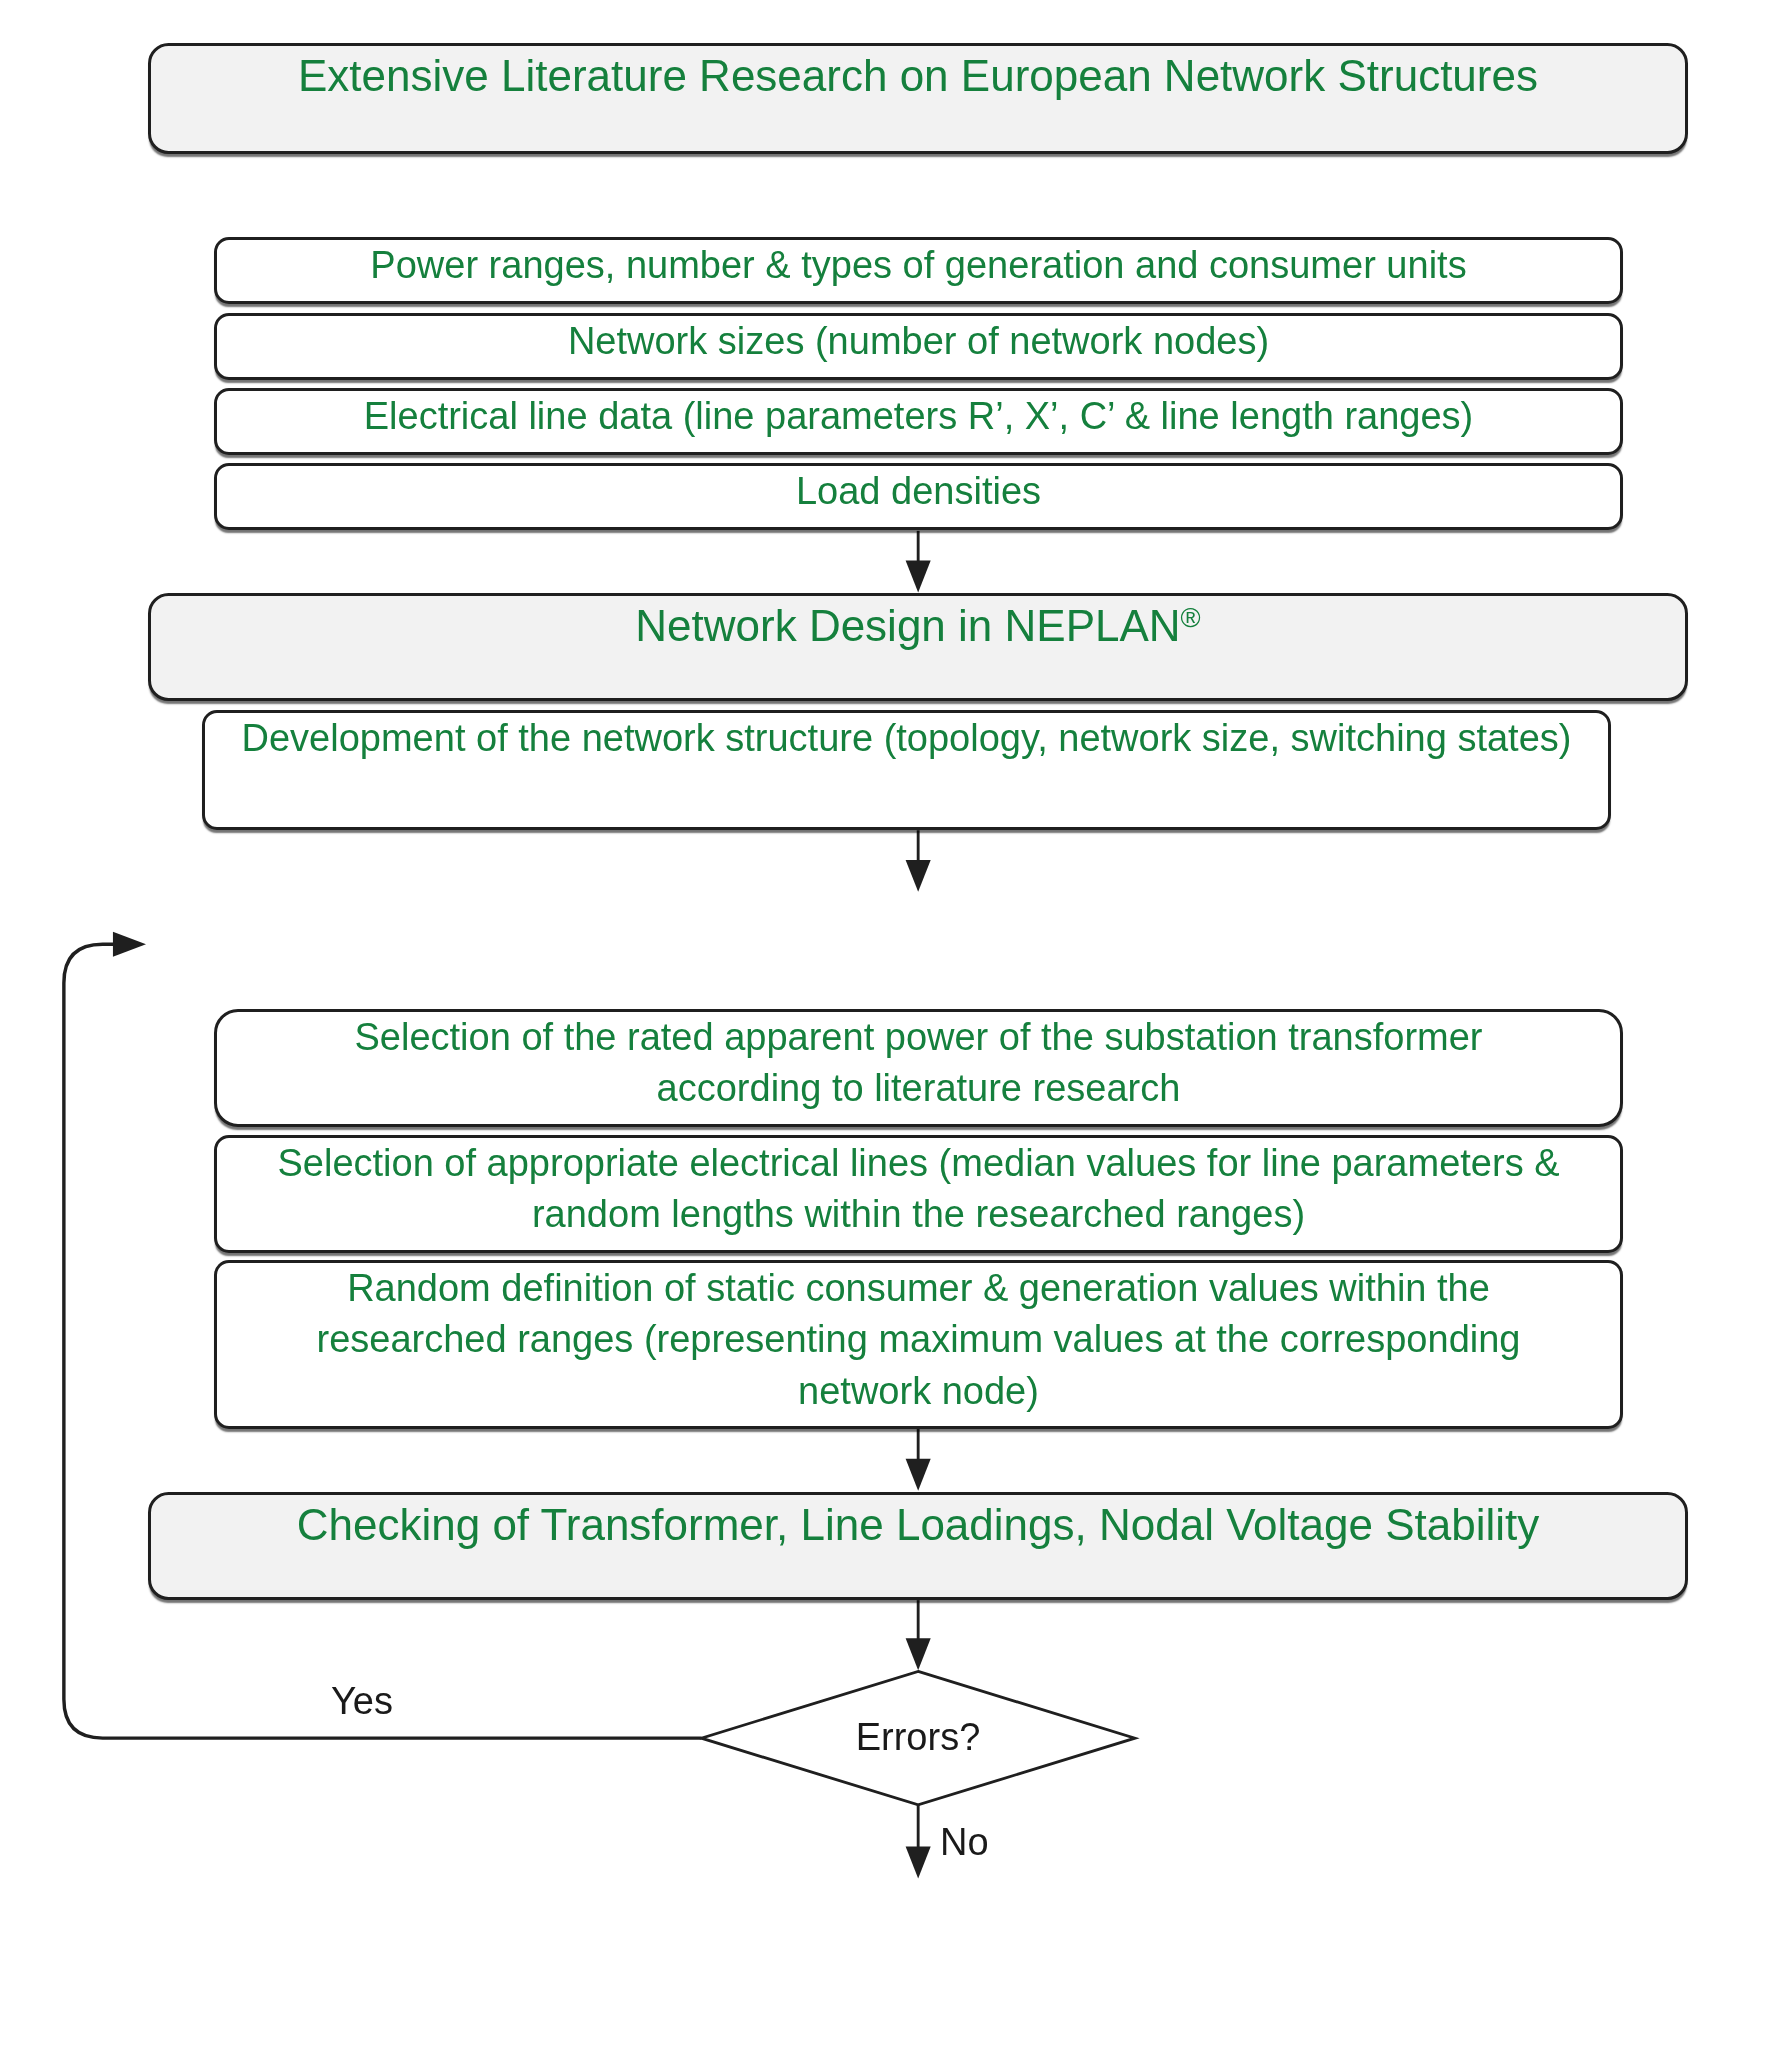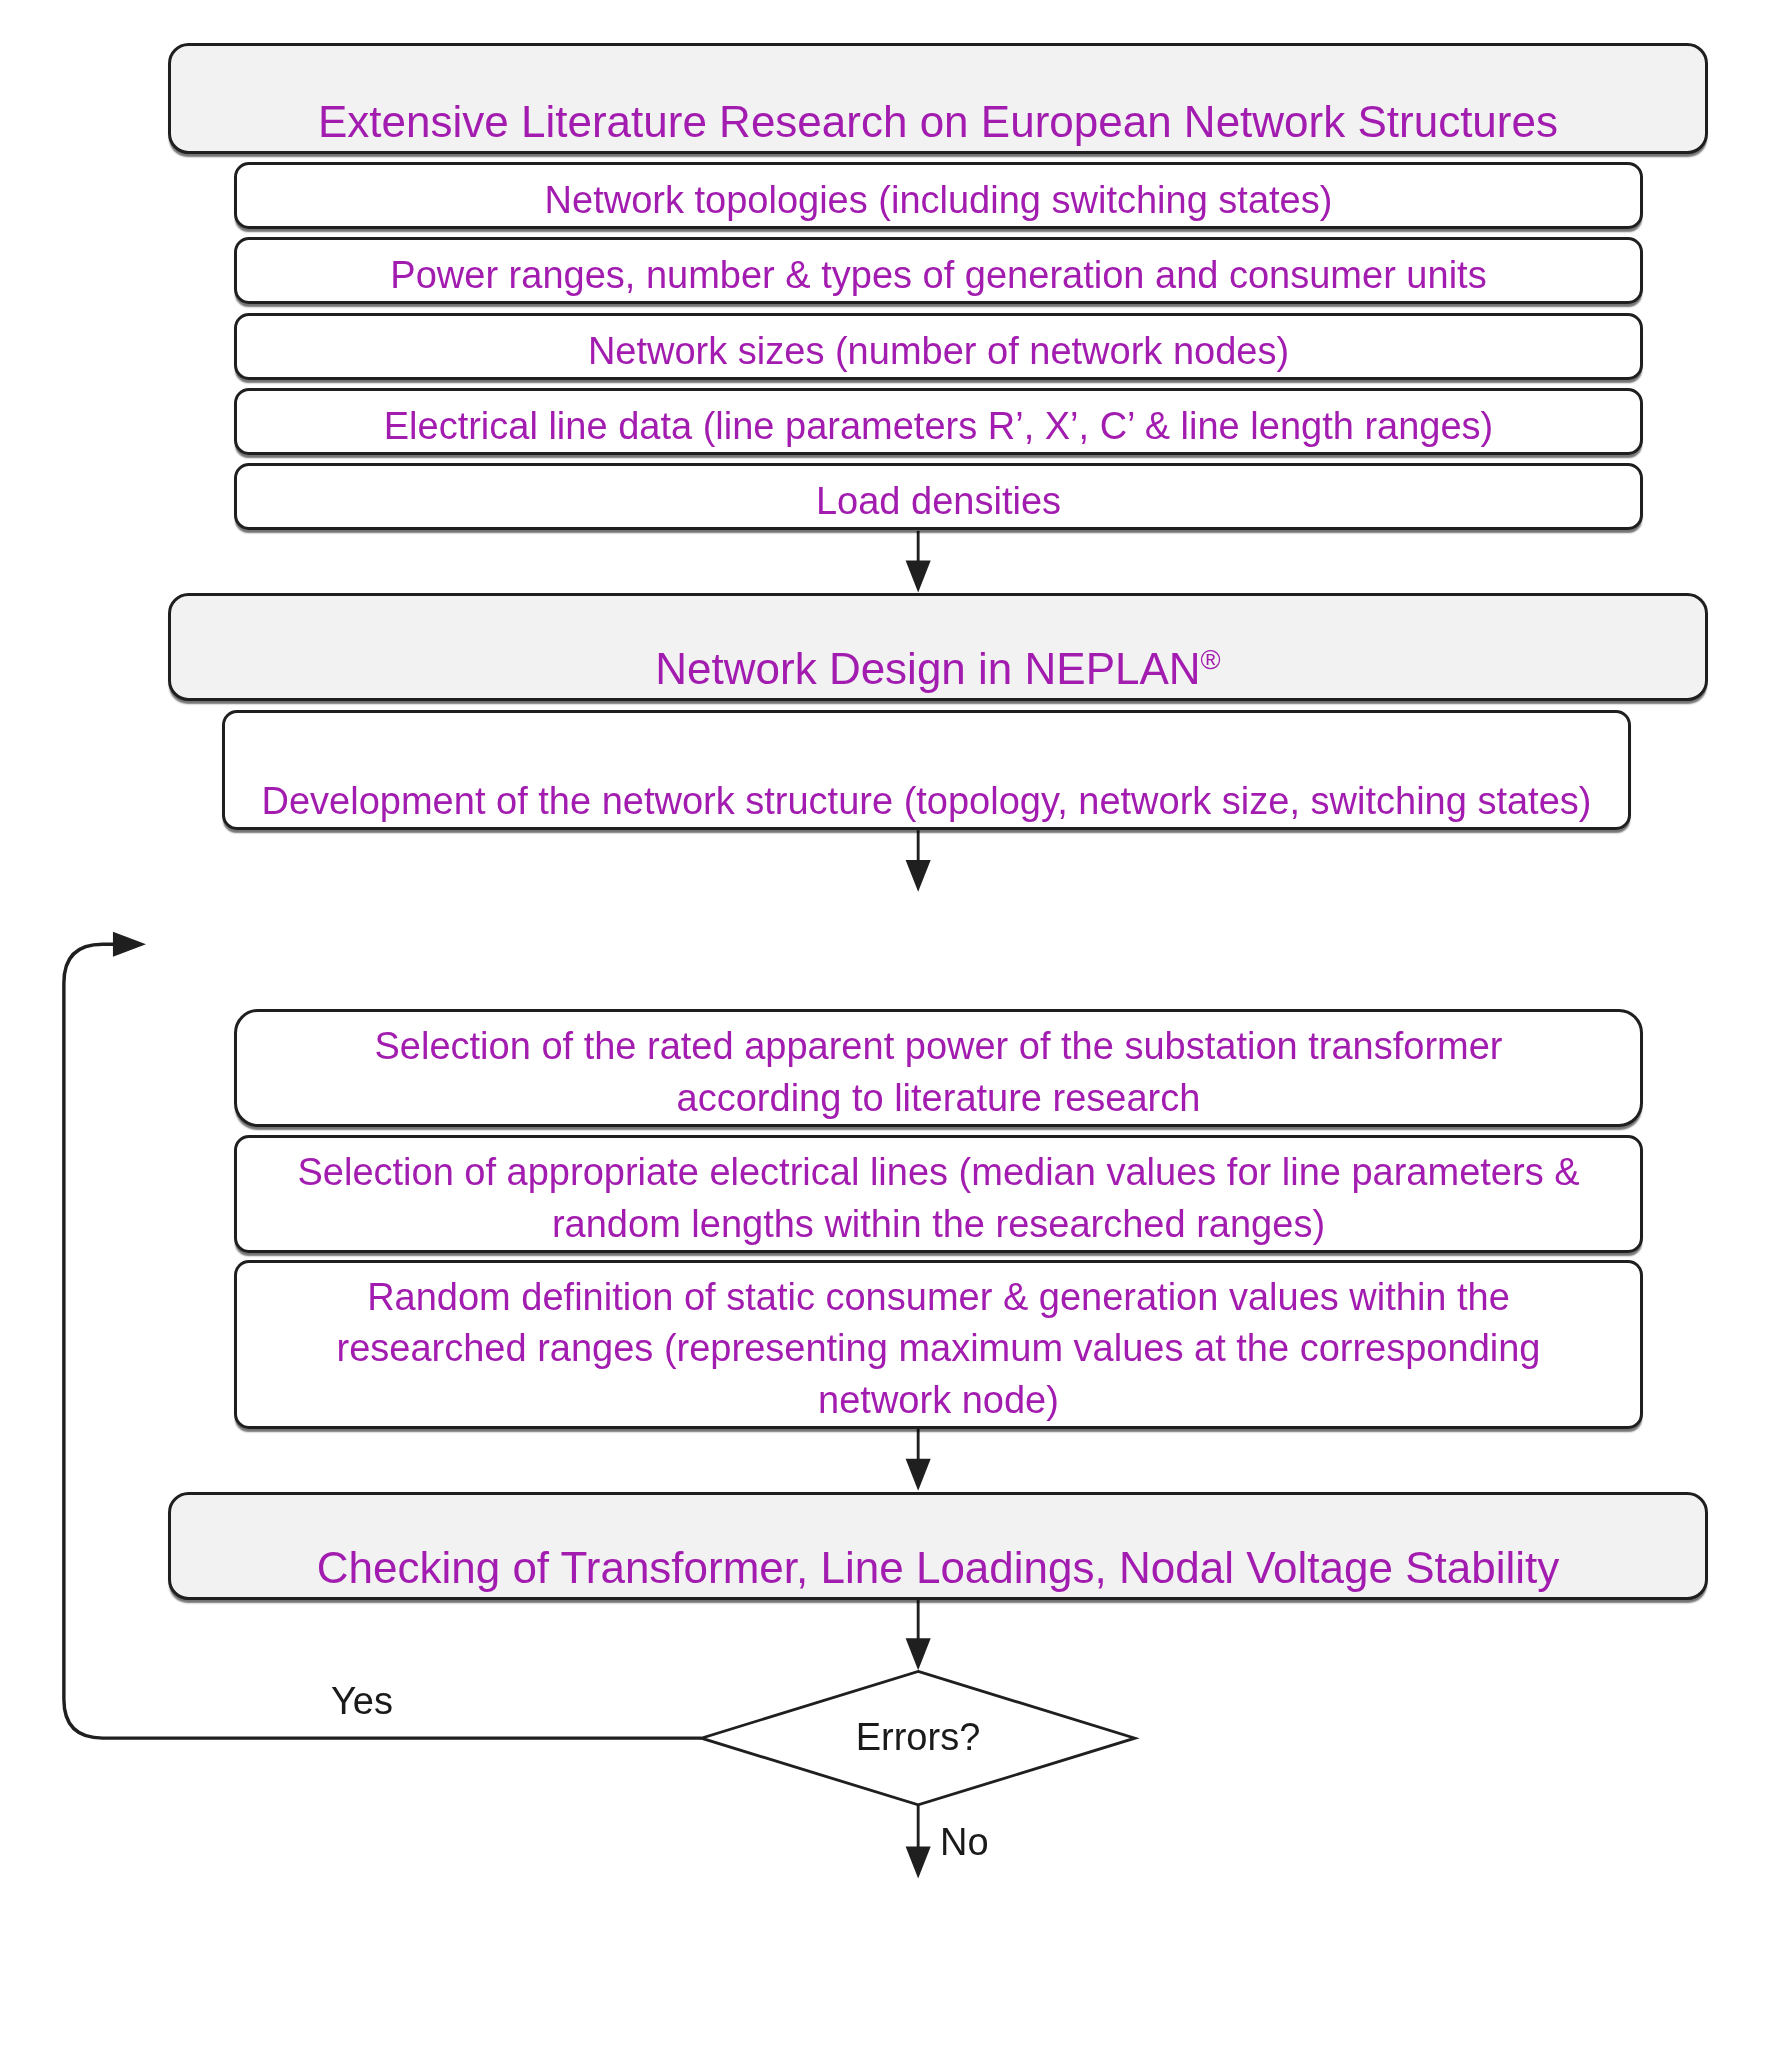--- a/index.html
+++ b/index.html
@@ -23,29 +23,28 @@
     width: 1785px;
     height: 2046px;
   }
   .box {
     position: absolute;
     box-sizing: border-box;
     border: 3.4px solid #1f1f1f;
     border-radius: 15px;
     background: #ffffff;
     display: flex;
-    align-items: flex-end;
+    align-items: flex-start;
     justify-content: center;
     text-align: center;
     font-size: 38px;
     line-height: 1.35;
     padding: 0 34px;
     box-shadow: 0 4.6px 1.7px -1.7px rgba(0,0,0,0.55);
-    color: #a21caf;
-    margin-left: 20px;
+    color: #15803d;
   }
   .box.header {
     background: #f2f2f2;
     font-size: 44px;
     border-radius: 20.5px;
   }
   .reg {
     font-size: 0.62em;
     position: relative;
     top: -0.52em;
@@ -92,23 +91,20 @@
     <polygon points="1610,3293 1588,3237 1632,3237" fill="#1f1f1f"></polygon>
 
     <path d="M 1230 3047 L 180 3047 Q 112 3047 112 2979 L 112 1723 Q 112 1655 180 1655 L 200 1655" fill="none" stroke="#1f1f1f" stroke-width="6"></path>
     <polygon points="256,1655 198,1633 198,1677" fill="#1f1f1f"></polygon>
   </svg>
 
   <div class="box header" style="left:148px; top:43px; width:1540px; height:111px;">
     <span>Extensive Literature Research on European Network Structures</span>
   </div>
 
-  <div class="box" style="left:214px; top:162px; width:1409px; height:67px; padding:0 17px;">
-    <span>Network topologies (including switching states)</span>
-  </div>
   <div class="box" style="left:214px; top:237px; width:1409px; height:67px; padding:0 17px;">
     <span>Power ranges, number &amp; types of generation and consumer units</span>
   </div>
   <div class="box" style="left:214px; top:313px; width:1409px; height:67px; padding:0 5px;">
     <span>Network sizes (number of network nodes)</span>
   </div>
   <div class="box" style="left:214px; top:388px; width:1409px; height:67px; padding:0 17px;">
     <span>Electrical line data (line parameters R’, X’, C’ &amp; line length ranges)</span>
   </div>
   <div class="box" style="left:214px; top:463px; width:1409px; height:67px; padding:0 17px;">

